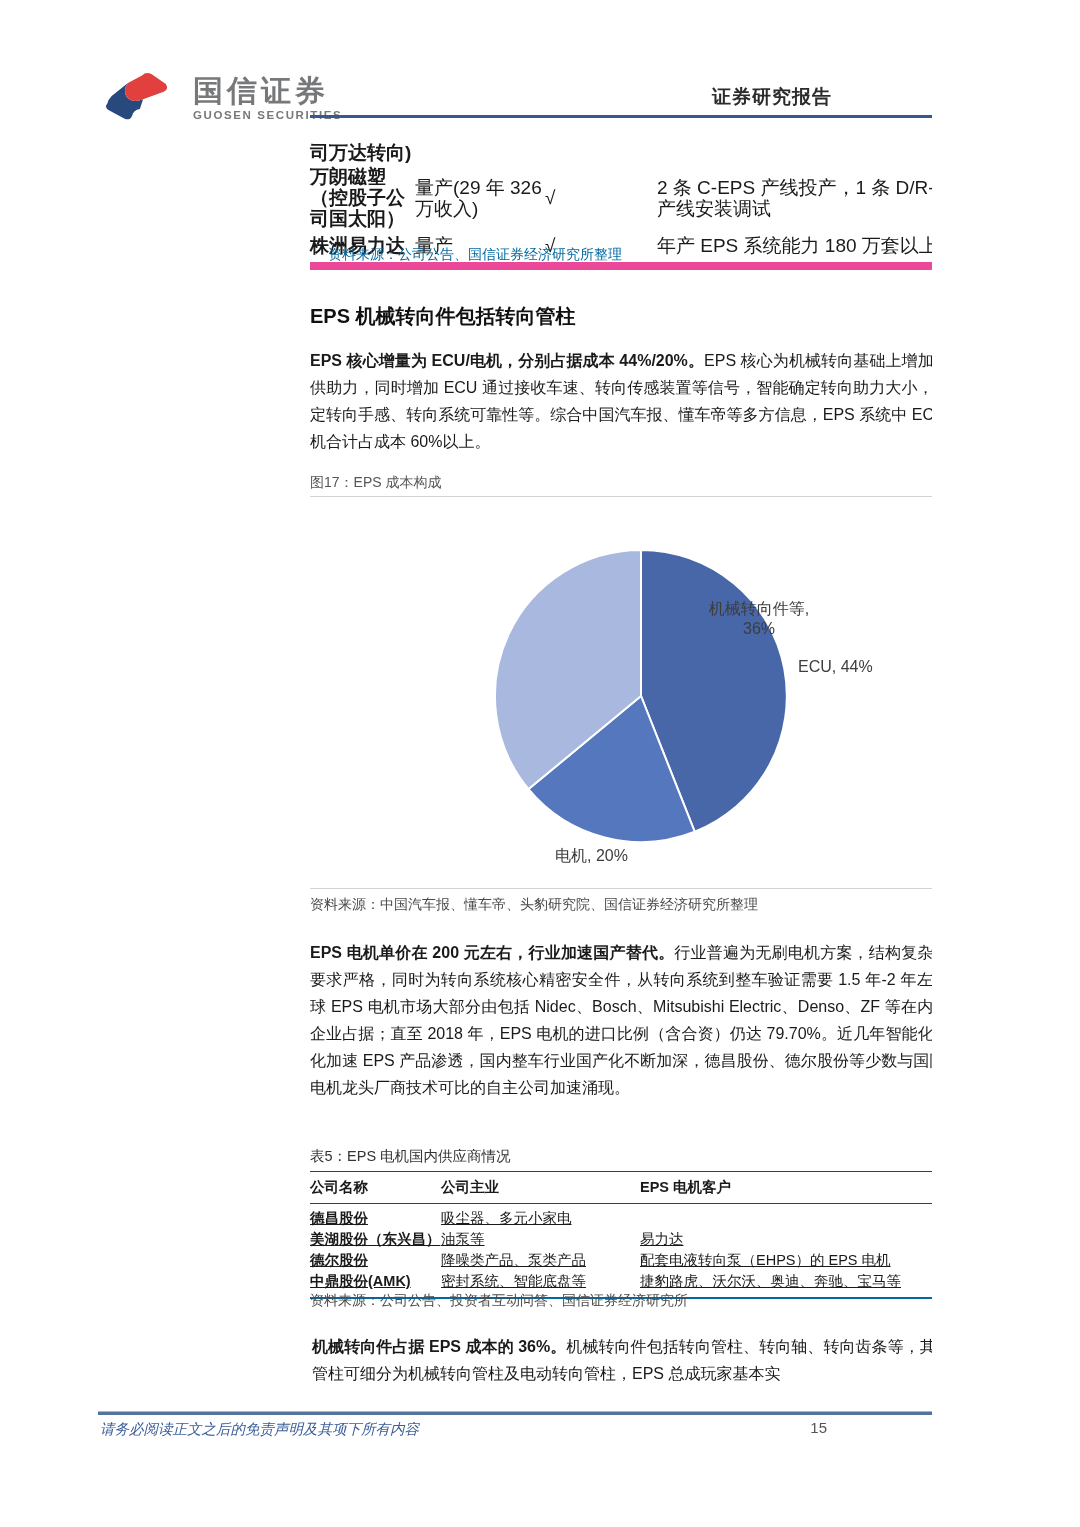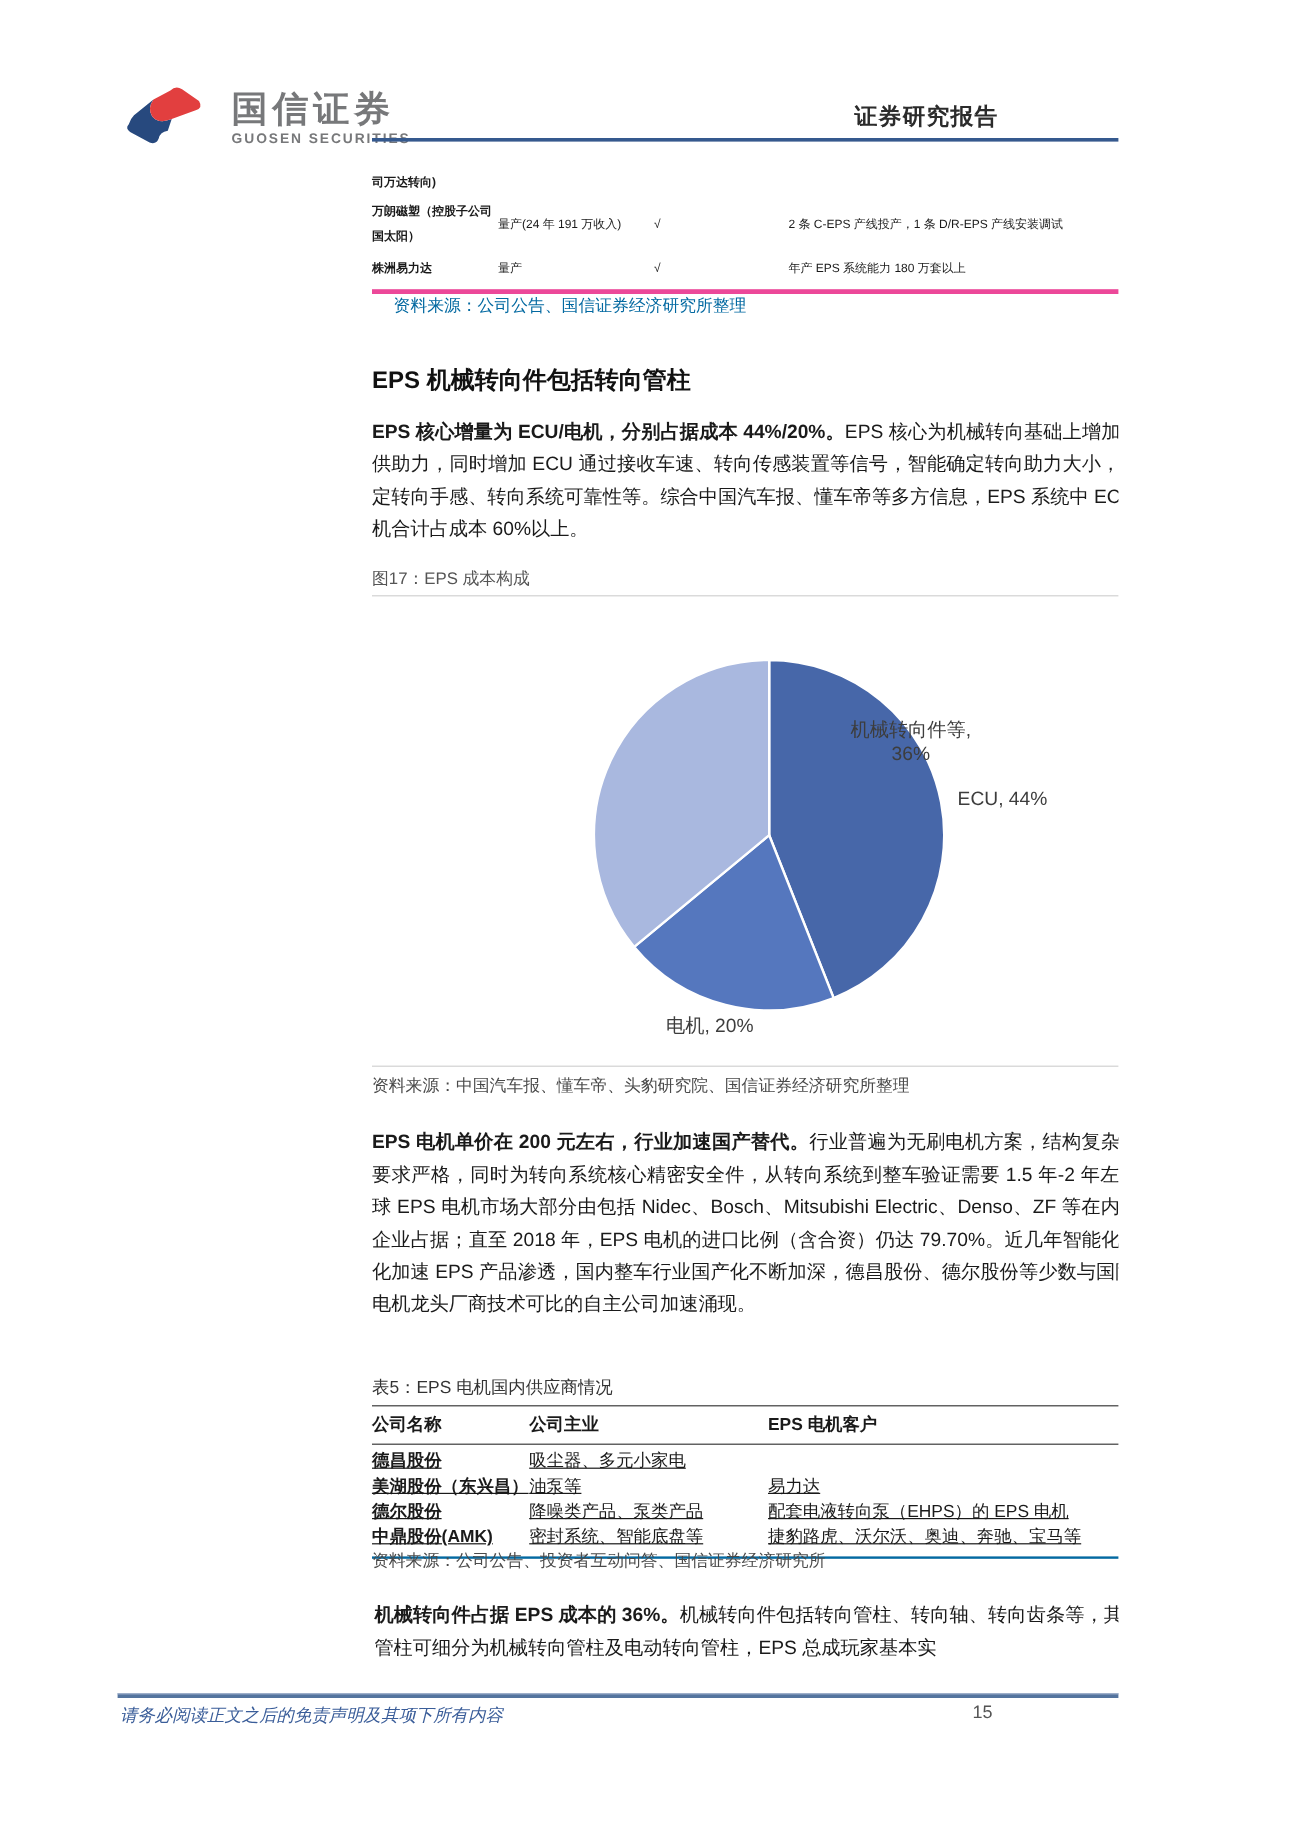--- a/index.html
+++ b/index.html
@@ -7,21 +7,21 @@
     position:relative;width:932px;height:1527px;background:#ffffff;overflow:hidden;
     color:#1a1a1a;font-family:"Liberation Sans","DejaVu Sans",sans-serif;
   }
   
   .logo{position:absolute;left:103px;top:70px;display:flex;align-items:center;gap:12px;}
   .logo-text .cn{font-size:30px;font-weight:600;color:#77787a;letter-spacing:4px;line-height:32px;}
   .logo-text .en{font-size:11.5px;font-weight:700;color:#77787a;letter-spacing:1.6px;margin-top:2px;}
   .report-type{position:absolute;right:100px;top:84px;font-size:19px;font-weight:700;color:#2b2b2b;letter-spacing:1px;}
   .header-rule{position:absolute;left:310px;top:115px;width:670px;height:3px;background:#35598e;}
   
-  .top-table{position:absolute;left:310px;top:142px;width:670px;font-size:10px;border-bottom:4px solid #ec4899;padding-bottom:6px;}
+  .top-table{position:absolute;left:310px;top:142px;width:670px;font-size:19px;border-bottom:8px solid #ec4899;padding-bottom:6px;}
   .tt-row{display:grid;grid-template-columns:105px 130px 112px 1fr;align-items:center;}
   .tt-row .cell{line-height:21px;}
   .tt-company{font-weight:700;}
   .tt-carry{font-weight:700;line-height:22px;}
   .tt-row.rowB{margin-top:2px;}
   .tt-row.rowC{margin-top:6px;}
   .tt-source{position:absolute;left:328px;top:246px;font-size:14px;color:#0369a1;font-family:Liberation Serif, serif;}
   
   .section-heading{position:absolute;left:310px;top:303px;font-size:20px;font-weight:700;color:#111;}
   .para{position:absolute;left:310px;width:672px;font-size:16px;line-height:27px;text-align:justify;color:#1a1a1a;}
@@ -70,21 +70,21 @@
       <span class="en" style="display:block">GUOSEN SECURITIES</span>
     </span>
   </div>
   <div class="report-type">证券研究报告</div>
   <div class="header-rule"></div>
 
   <div class="top-table">
     <div class="tt-carry">司万达转向)</div>
     <div class="tt-row rowB">
       <div class="cell tt-company">万朗磁塑（控股子公司国太阳）</div>
-      <div class="cell">量产(24 年 191 万收入)</div>
+      <div class="cell">量产(29 年 326 万收入)</div>
       <div class="cell">√</div>
       <div class="cell">2 条 C-EPS 产线投产，1 条 D/R-EPS 产线安装调试</div>
     </div>
     <div class="tt-row rowC">
       <div class="cell tt-company">株洲易力达</div>
       <div class="cell">量产</div>
       <div class="cell">√</div>
       <div class="cell">年产 EPS 系统能力 180 万套以上</div>
     </div>
   </div>

